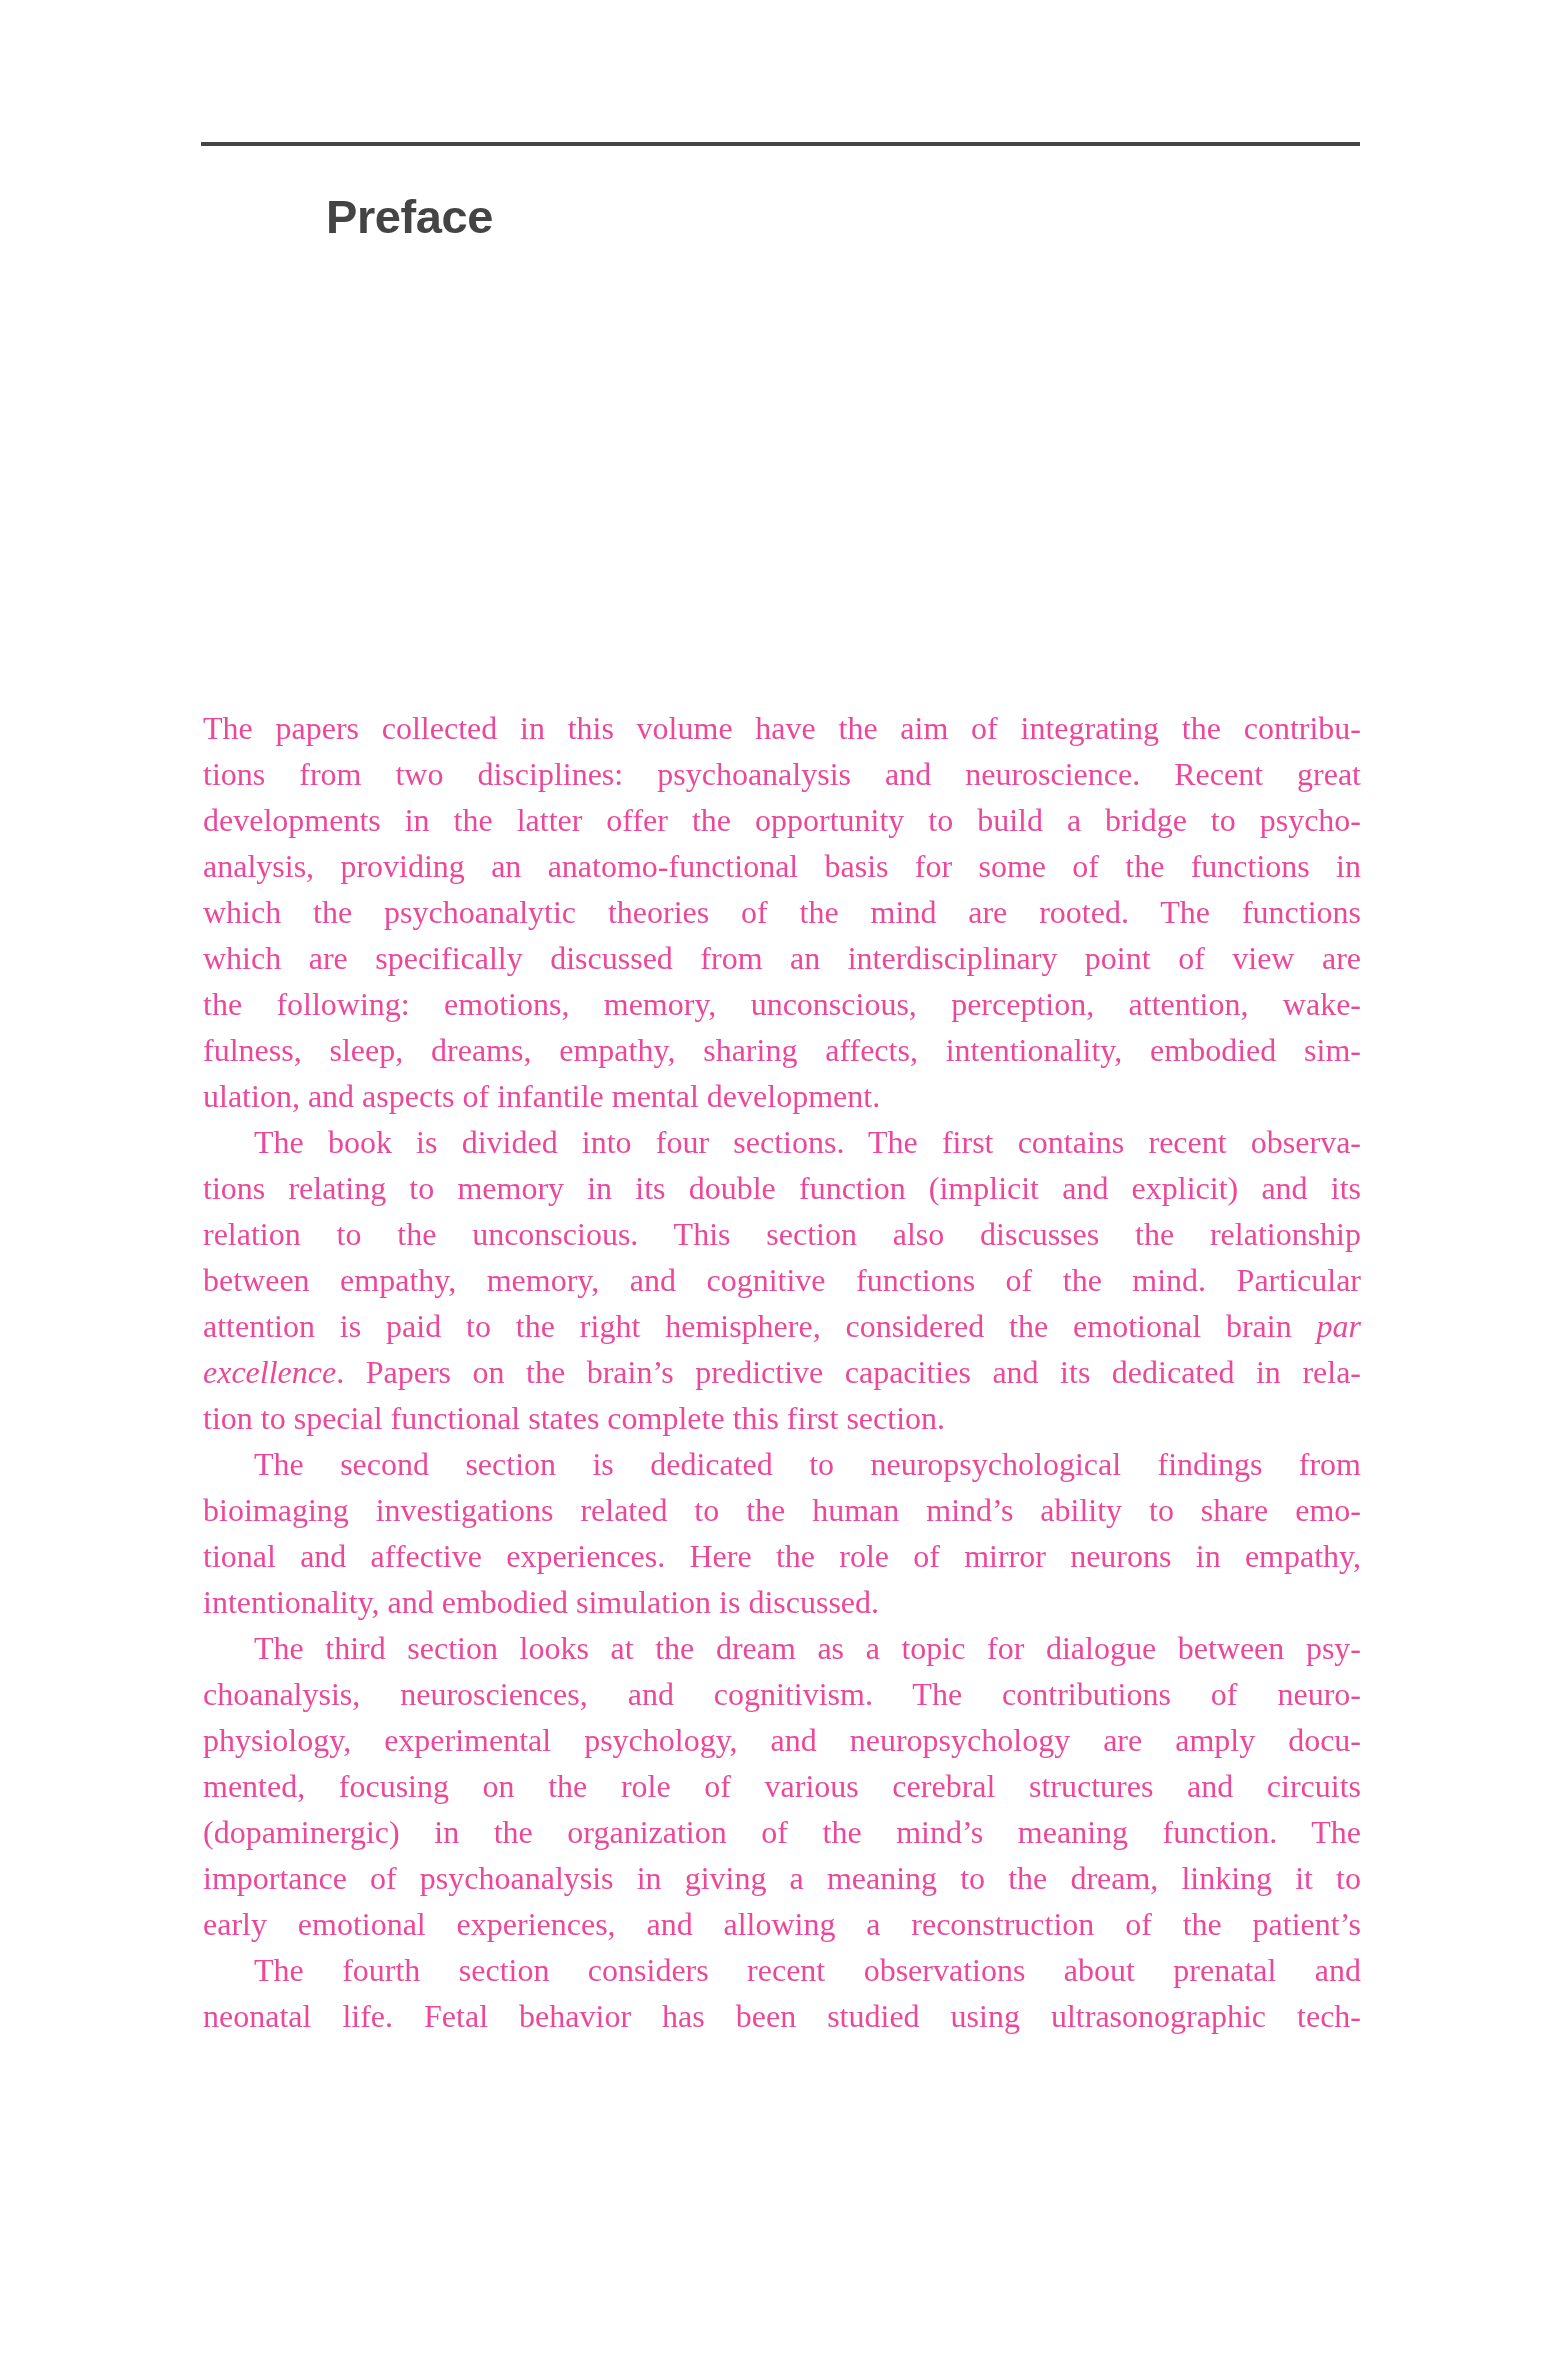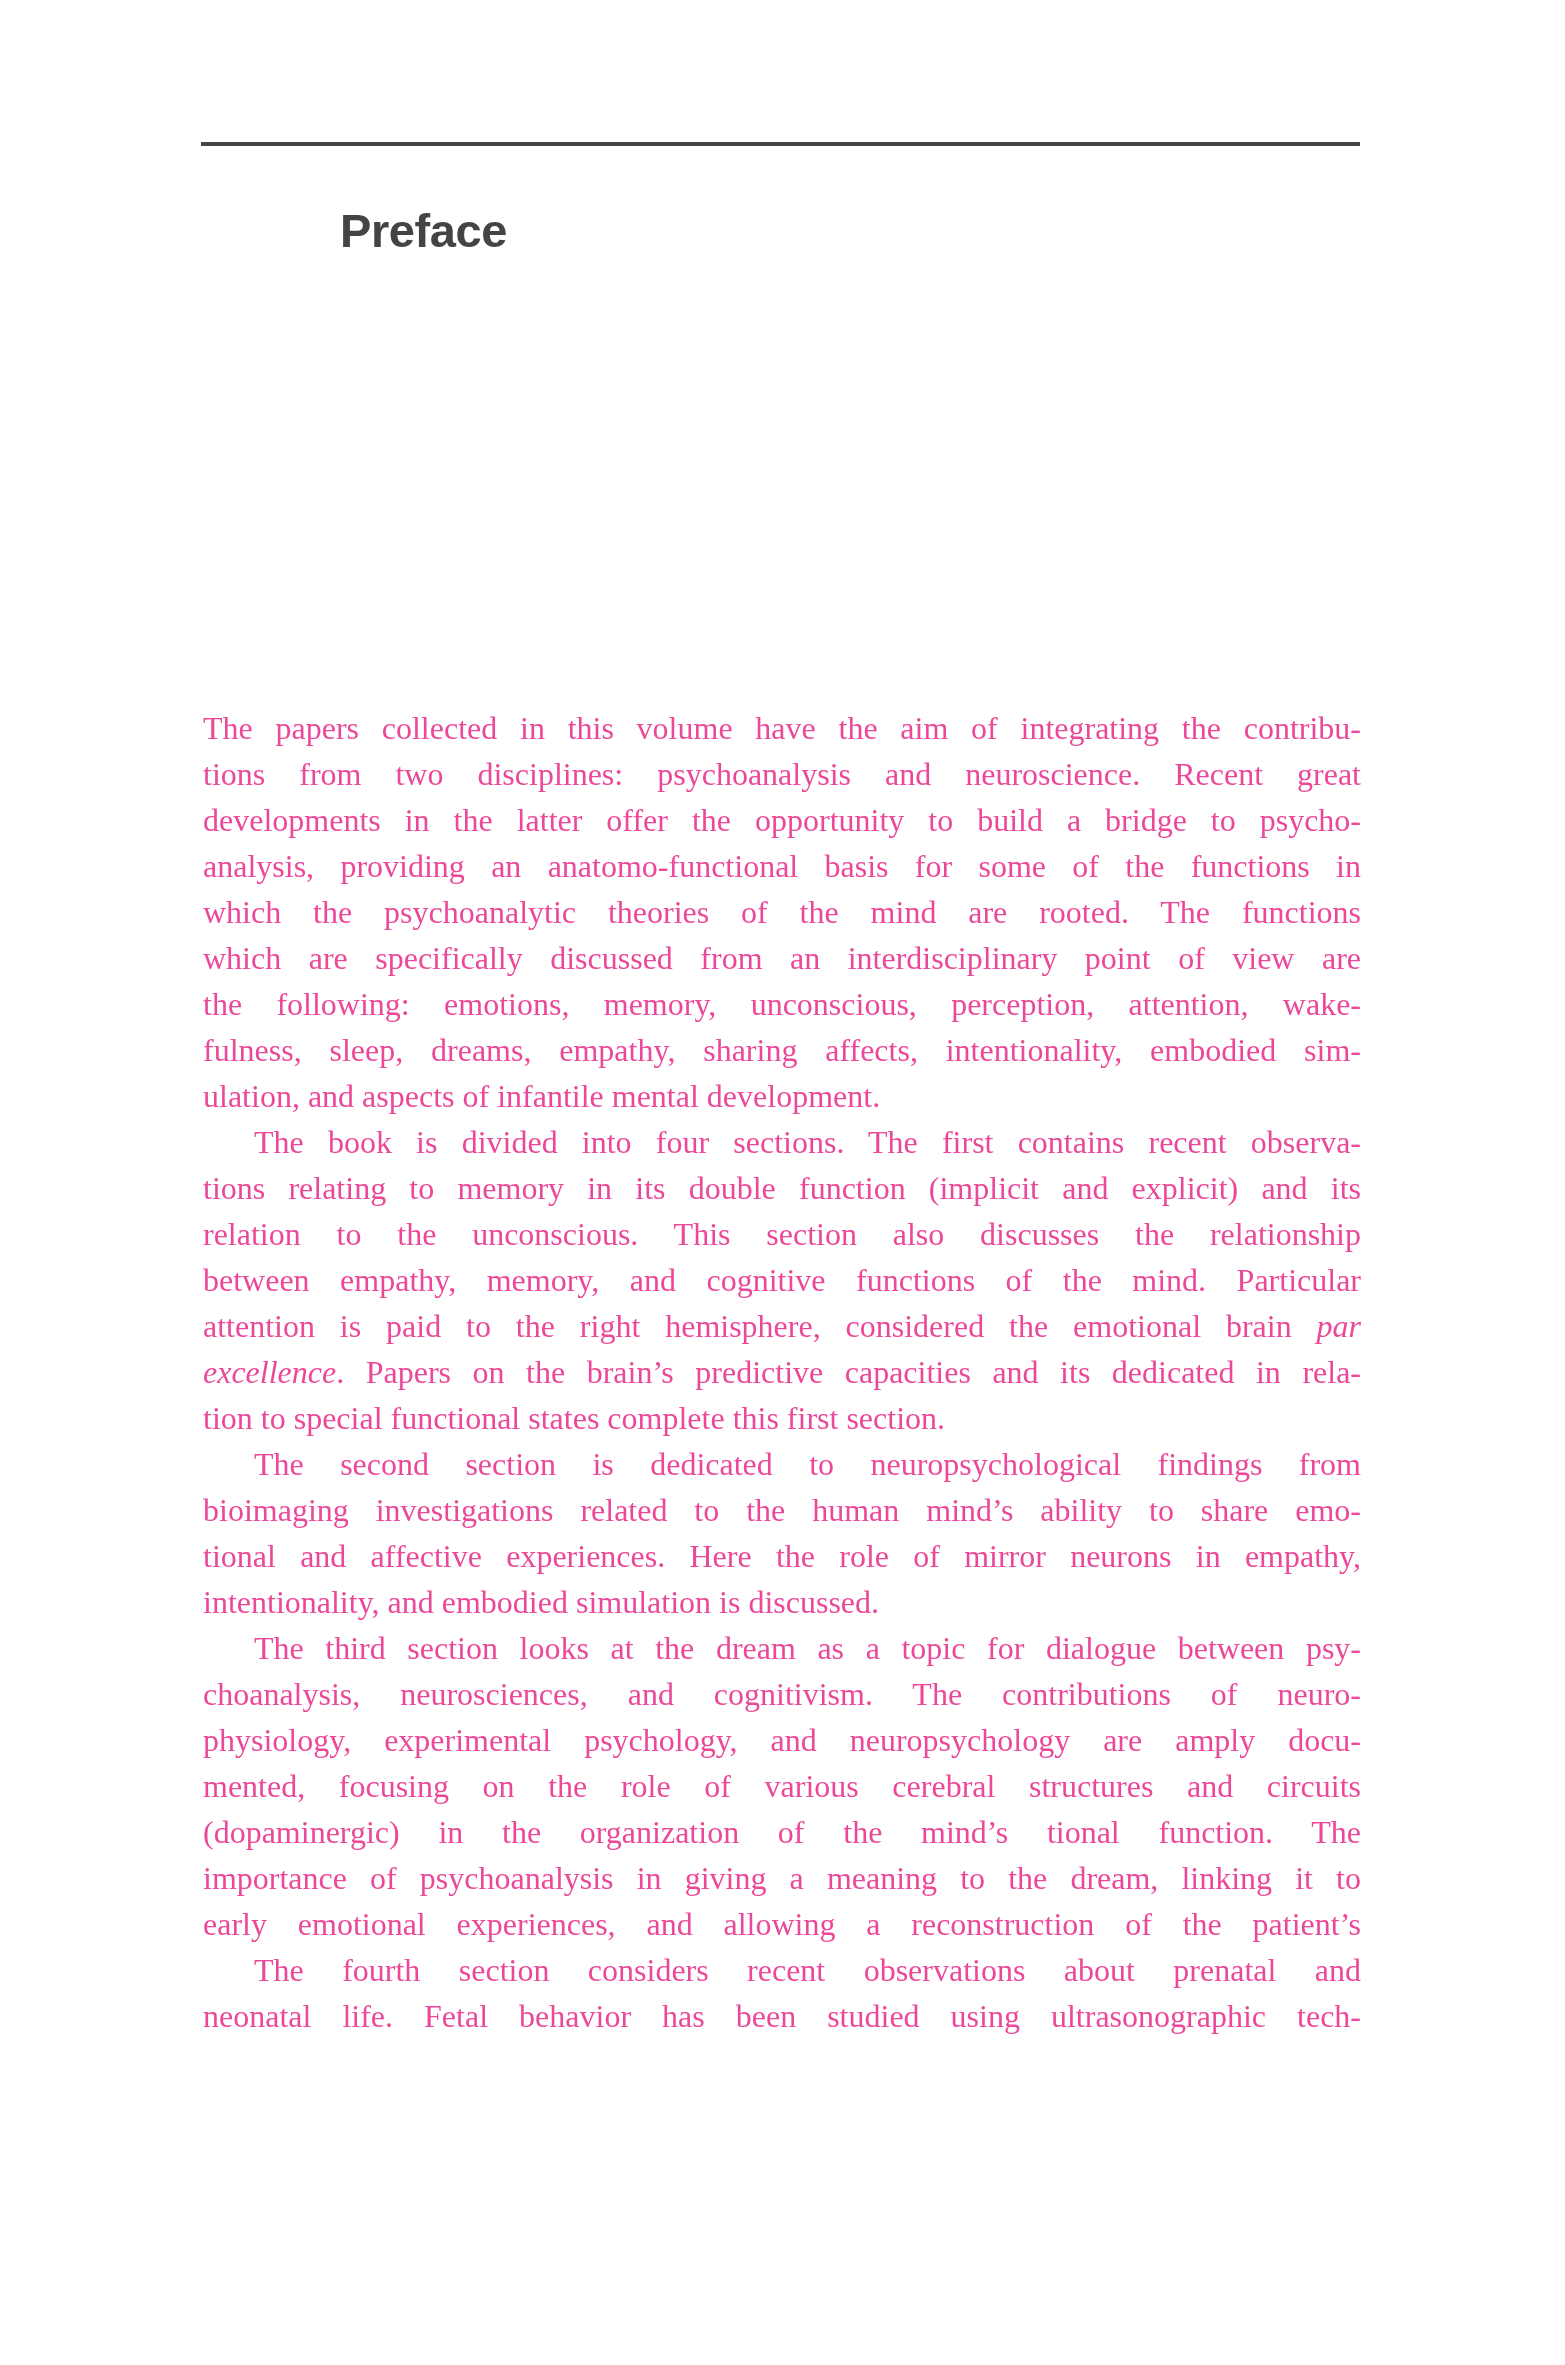--- a/index.html
+++ b/index.html
@@ -1,18 +1,18 @@
 <!DOCTYPE html>
 <html style="font-size:13.6px"><head>
 <meta charset="utf-8">
 <style>
   html, body { margin: 0; padding: 0; background: #ffffff; }
   body { width: 1566px; height: 2366px; position: relative; overflow: hidden; }
   .rule { position: absolute; left: 201px; top: 142px; width: 1159px; height: 4.3px; background: #444444; }
-  .heading { position: absolute; left: 326px; top: 193px; margin: 14px;
+  .heading { position: absolute; left: 326px; top: 193px; margin: 0;
     font-family: "Liberation Sans", sans-serif; font-weight: bold; font-size: 47px;
     line-height: 47px; color: #444444; letter-spacing: -0.4px; }
   .body-text { position: absolute; left: 203px; top: 705px; width: 1158px;
     font-family: "Liberation Serif", serif; font-size: 32px; line-height: 46px; color: #ec4899; }
   .line { display: block; height: 46px; white-space: nowrap; text-align: justify; text-align-last: justify; }
   .line.last { text-align-last: left; }
   .line.indent { padding-left: 51px; }
   .line .it { font-style: italic; }
 </style>
 </head>
@@ -50,21 +50,21 @@
     <span class="line">bioimaging investigations related to the human mind’s ability to share emo-</span>
     <span class="line">tional and affective experiences. Here the role of mirror neurons in empathy,</span>
     <span class="line last">intentionality, and embodied simulation is discussed.</span>
   </div>
 
   <div>
     <span class="line indent">The third section looks at the dream as a topic for dialogue between psy-</span>
     <span class="line">choanalysis, neurosciences, and cognitivism. The contributions of neuro-</span>
     <span class="line">physiology, experimental psychology, and neuropsychology are amply docu-</span>
     <span class="line">mented, focusing on the role of various cerebral structures and circuits</span>
-    <span class="line">(dopaminergic) in the organization of the mind’s tional function. The</span>
+    <span class="line">(dopaminergic) in the organization of the mind’s meaning function. The</span>
     <span class="line">importance of psychoanalysis in giving a meaning to the dream, linking it to</span>
     <span class="line">early emotional experiences, and allowing a reconstruction of the patient’s</span>
   </div>
 
   <div>
     <span class="line indent">The fourth section considers recent observations about prenatal and</span>
     <span class="line">neonatal life.  Fetal behavior has been studied using ultrasonographic tech-</span>
   </div>
 </div>
 

